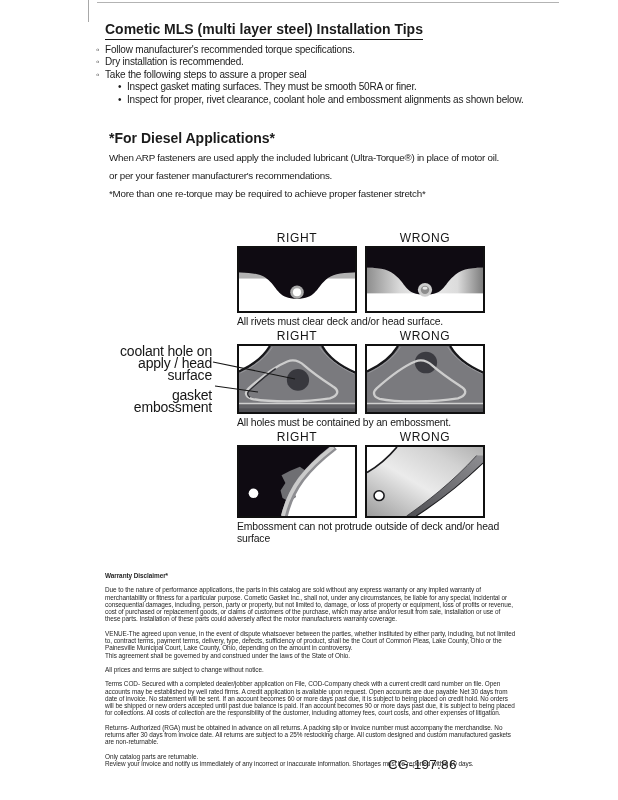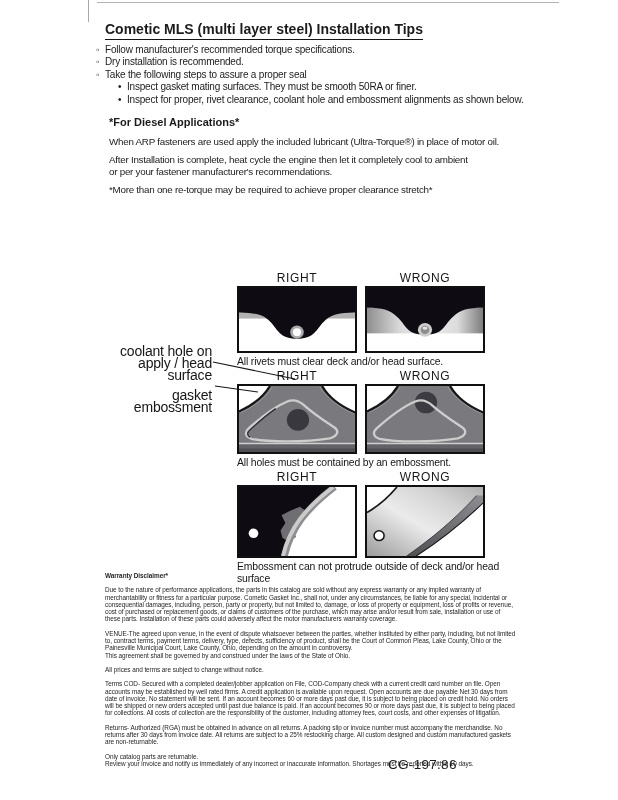--- a/index.html
+++ b/index.html
@@ -10,28 +10,28 @@
 
   .title{position:absolute;left:105px;top:21px;font-size:14px;font-weight:bold;}
   .title span{border-bottom:1.5px solid #141414;padding-bottom:2px;}
 
   .bullets{position:absolute;left:96px;top:44px;font-size:10px;line-height:12.4px;width:460px;letter-spacing:-0.2px;}
   .b-item{display:flex;white-space:nowrap;}
   .b-glyph{width:9px;text-align:left;}
   .sub{padding-left:22px;}
 
   .diesel{position:absolute;left:109px;top:117px;width:460px;font-size:9.8px;line-height:11.7px;letter-spacing:-0.25px;}
-  .diesel h2{font-size:11px;margin:0 0 7px 0;letter-spacing:0;}
+  .diesel h2{font-size:14px;margin:16px 0 7px 0;letter-spacing:0;}
   .diesel .para{margin:0 0 6.5px 0;}
   .diesel .ln{white-space:nowrap;}
 
   .diag-row{position:absolute;left:237px;width:260px;}
   .row1{top:231px}.row2{top:329px}.row3{top:430px}
   .d-heads{display:flex;gap:8px;font-size:12px;font-weight:500;letter-spacing:0.6px;margin-bottom:1px;color:#161616;}
-  .d-heads div{width:120px;text-align:center;margin-top:40px;}
+  .d-heads div{width:120px;text-align:center;}
   .panels{display:flex;gap:8px;}
   .panel{width:120px;border:2px solid #101010;box-sizing:border-box;background:#fff;}
   .panel svg{display:block;width:100%;height:100%;}
   .p67{height:67px}.p70{height:70px}.p73{height:73px}
   .caption{font-size:10.4px;line-height:11.6px;margin-top:3px;font-weight:500;width:272px;letter-spacing:-0.15px;color:#161616;}
 
   .diag-labels{position:absolute;left:95px;top:346px;width:117px;text-align:right;
                font-size:14px;line-height:11.8px;letter-spacing:-0.2px;color:#161616;}
   .lab2{margin-top:9px;}
   .leader-svg{position:absolute;left:90px;top:340px;pointer-events:none;}
@@ -76,25 +76,24 @@
       <span>Inspect for proper, rivet clearance, coolant hole and embossment alignments as shown below.</span>
     </div>
   </div>
 
   <div class="diesel">
     <h2>*For Diesel Applications*</h2>
     <div class="para">
       <div class="ln">When ARP fasteners are used apply the included lubricant (Ultra-Torque®) in place of motor oil.</div>
     </div>
     <div class="para">
-      <div class="ln">After Installation is complete, heat cycle the engine then let it completely cool to ambient</div>
       <div class="ln">or per your fastener manufacturer's recommendations.</div>
     </div>
     <div class="para">
-      <div class="ln">*More than one re-torque may be required to achieve proper clearance stretch*</div>
+      <div class="ln">*More than one re-torque may be required to achieve proper fastener stretch*</div>
     </div>
   </div>
 
   <div class="diag-row row1">
     <div class="d-heads">
       <div>RIGHT</div>
       <div>WRONG</div>
     </div>
     <div class="panels">
       <div class="panel p67">

